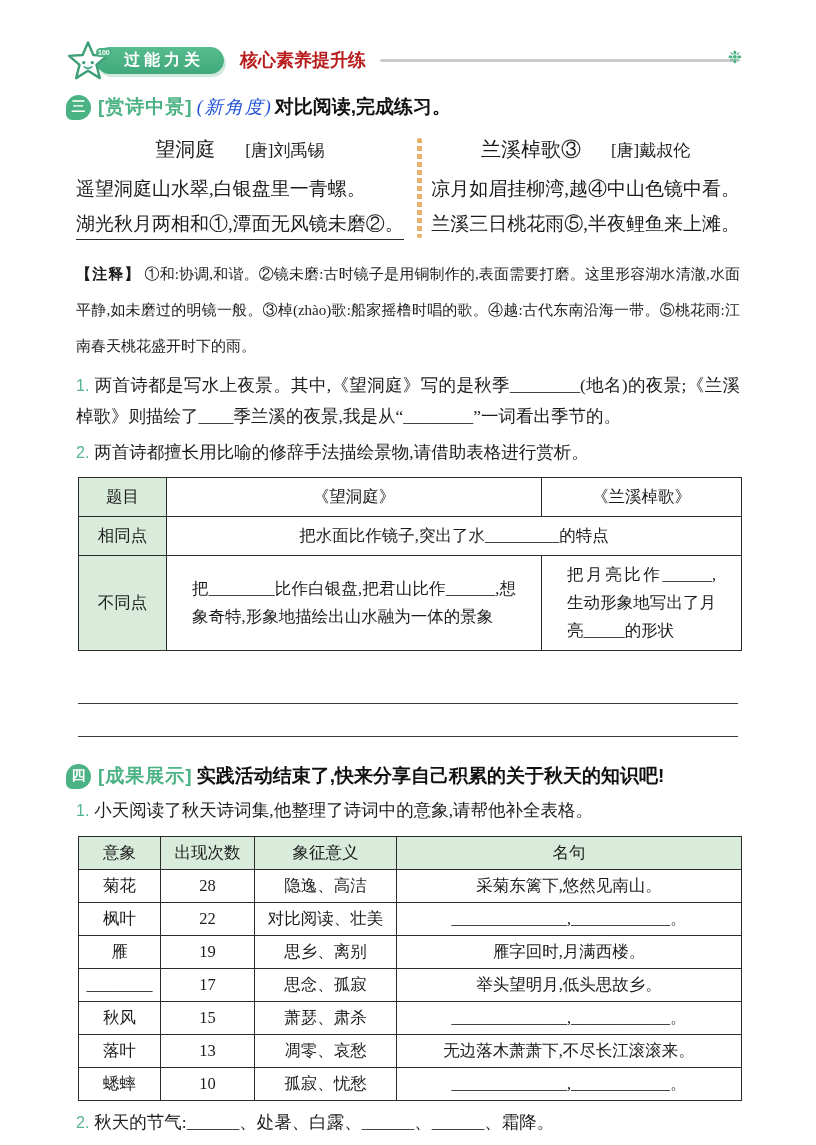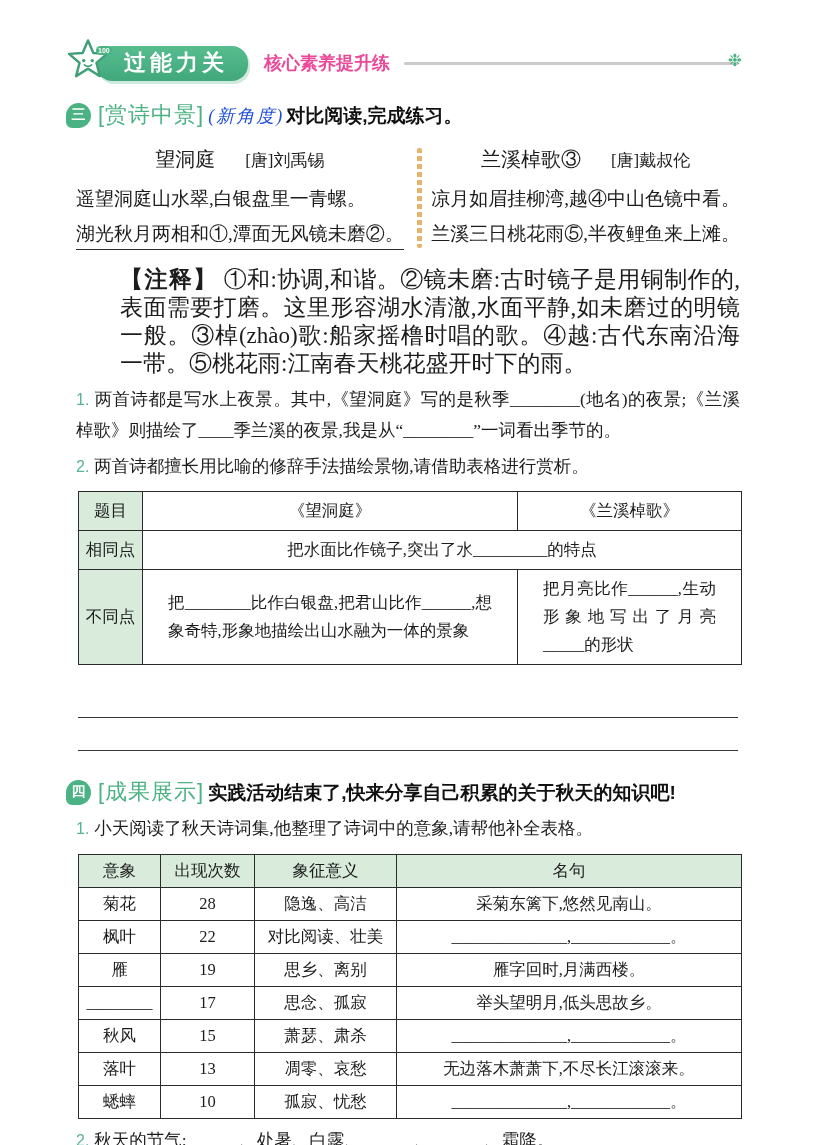--- a/index.html
+++ b/index.html
@@ -6,74 +6,74 @@
   html,body { width:816px; background:#ffffff; }
   body { height:1145px; font-family:"Liberation Serif","DejaVu Serif",serif; color:#1c1c1c; overflow:hidden; }
   .page { width:816px; height:1145px; padding:48px 76px 0 76px; position:relative; }
 
   
   .topbar { display:flex; align-items:center; position:relative; margin-left:-6px; }
   .badge-wrap { position:relative; margin-left:26px; }
   .unit-badge {
     background:linear-gradient(180deg,#57bd8f,#41a87c);
     color:#fff; font-family:"Liberation Sans","DejaVu Sans",sans-serif;
-    font-weight:bold; font-size:22px; letter-spacing:4px;
+    font-weight:bold; font-size:16px; letter-spacing:4px;
     padding:4px 20px 6px 28px; border-radius:16px 16px 16px 16px;
     box-shadow:2px 3px 0 #cfe9dc;
   }
   .mascot { position:absolute; left:-30px; top:-10px; width:44px; height:44px; }
   .mascot-badge {
     position:absolute; left:0px; top:-2px; background:#4bb283; color:#fff;
     font-family:"Liberation Sans",sans-serif; font-size:7px; font-weight:bold;
     border-radius:6px; padding:0 2px; line-height:9px;
   }
-  .subtitle { font-family:"Liberation Sans","DejaVu Sans",sans-serif; font-weight:bold; font-size:18px; color:#ec4899; margin-left:16px; white-space:nowrap;text-align:right; }
+  .subtitle { font-family:"Liberation Sans","DejaVu Sans",sans-serif; font-weight:bold; font-size:18px; color:#b91c1c; margin-left:16px; white-space:nowrap;text-align:right; }
   .rule { flex:1; height:3px; background:#cbcbcb; margin-left:14px; margin-right:2px; position:relative; border-radius:2px; }
   .flower-icon { position:absolute; right:-4px; top:-10px; color:#4bb283; font-size:17px; line-height:1; }
 
   
   .sec-head { display:flex; align-items:baseline; margin-top:22px; margin-left:-10px; }
   .num-badge {
     flex:0 0 auto; width:25px; height:25px; background:#4bb283; color:#fff;
     border-radius:50% 50% 50% 6px; font-size:14px; font-weight:bold;
     display:inline-flex; align-items:center; justify-content:center;
     font-family:"Liberation Sans",sans-serif; align-self:center; margin-right:7px;
   }
-  .sec-tag { color:#4bb283; font-family:"Liberation Sans","DejaVu Sans",sans-serif; font-weight:normal; font-size:22px; letter-spacing:1px; }
+  .sec-tag { color:#4bb283; font-family:"Liberation Sans","DejaVu Sans",sans-serif; font-weight:bold; font-size:19px; letter-spacing:1px; }
   .sec-angle { color:#1d4ed8; font-size:18px; font-style:italic; margin:0 2px 0 4px; letter-spacing:2px; }
   .sec-title { font-family:"Liberation Sans","DejaVu Sans",sans-serif; font-weight:bold; font-size:19px; color:#111; }
 
   
   .poems { display:flex; margin-top:16px; }
   .poem { flex:1 1 0; }
   .poem-head { text-align:center; margin-bottom:8px; }
   .poem-title { font-weight:normal; font-size:20px; }
   .poem-author { font-size:17px; margin-left:26px; }
   .poem-line { font-size:19px; line-height:35px; white-space:nowrap; }
   .underlined { border-bottom:1.4px solid #2b2b2b; display:inline-block; line-height:30px; margin-bottom:4px; }
   .poem-divider { width:30px; position:relative; }
   .poem-divider::before {
     content:""; position:absolute; left:13px; top:2px; bottom:6px; width:5px;
     background:repeating-linear-gradient(180deg,#e7b269 0 5px,rgba(0,0,0,0) 5px 8px);
     border-radius:2px;
   }
 
   
-  .notes { margin-top:12px; font-size:23px; line-height:28px; text-align:justify;margin-left:44px; }
+  .notes { margin-top:12px; font-size:15px; line-height:36px; text-align:justify; }
   .notes-label { font-weight:bold; letter-spacing:1px; }
 
   
   .q { font-size:17.5px; line-height:30px; margin-top:6px; text-align:justify; }
   .qn { color:#56b39a; font-family:"Liberation Sans",sans-serif; font-size:16px; margin-right:5px; }
 
   
   table { border-collapse:collapse; width:100%; }
   .t1 { margin:9px 0 10px 2px; }
   .t1 th,.t1 td { border:1.4px solid #2b2b2b; font-size:16.5px; font-weight:normal; padding:5px 25px; text-align:center; line-height:28px; }
-  .t1 .lab { background:#d9ecdc; width:64px; padding:5px 4px; }
+  .t1 .lab { background:#d9ecdc; width:88px; padding:5px 4px; }
   .t1 .left-cell { text-align:justify; }
   .t1 col.c2 { width:375px; }
 
   
   .ans-line { border-bottom:1.5px solid #3a3a3a; height:33px; margin:0 2px; }
 
   
   .t2 { margin:10px 0 6px 2px; }
   .t2 th,.t2 td { border:1.4px solid #2b2b2b; font-size:16.5px; font-weight:normal; padding:0 6px; text-align:center; height:33px; line-height:24px; }
   .t2 thead th { background:#d9ecdc; }

